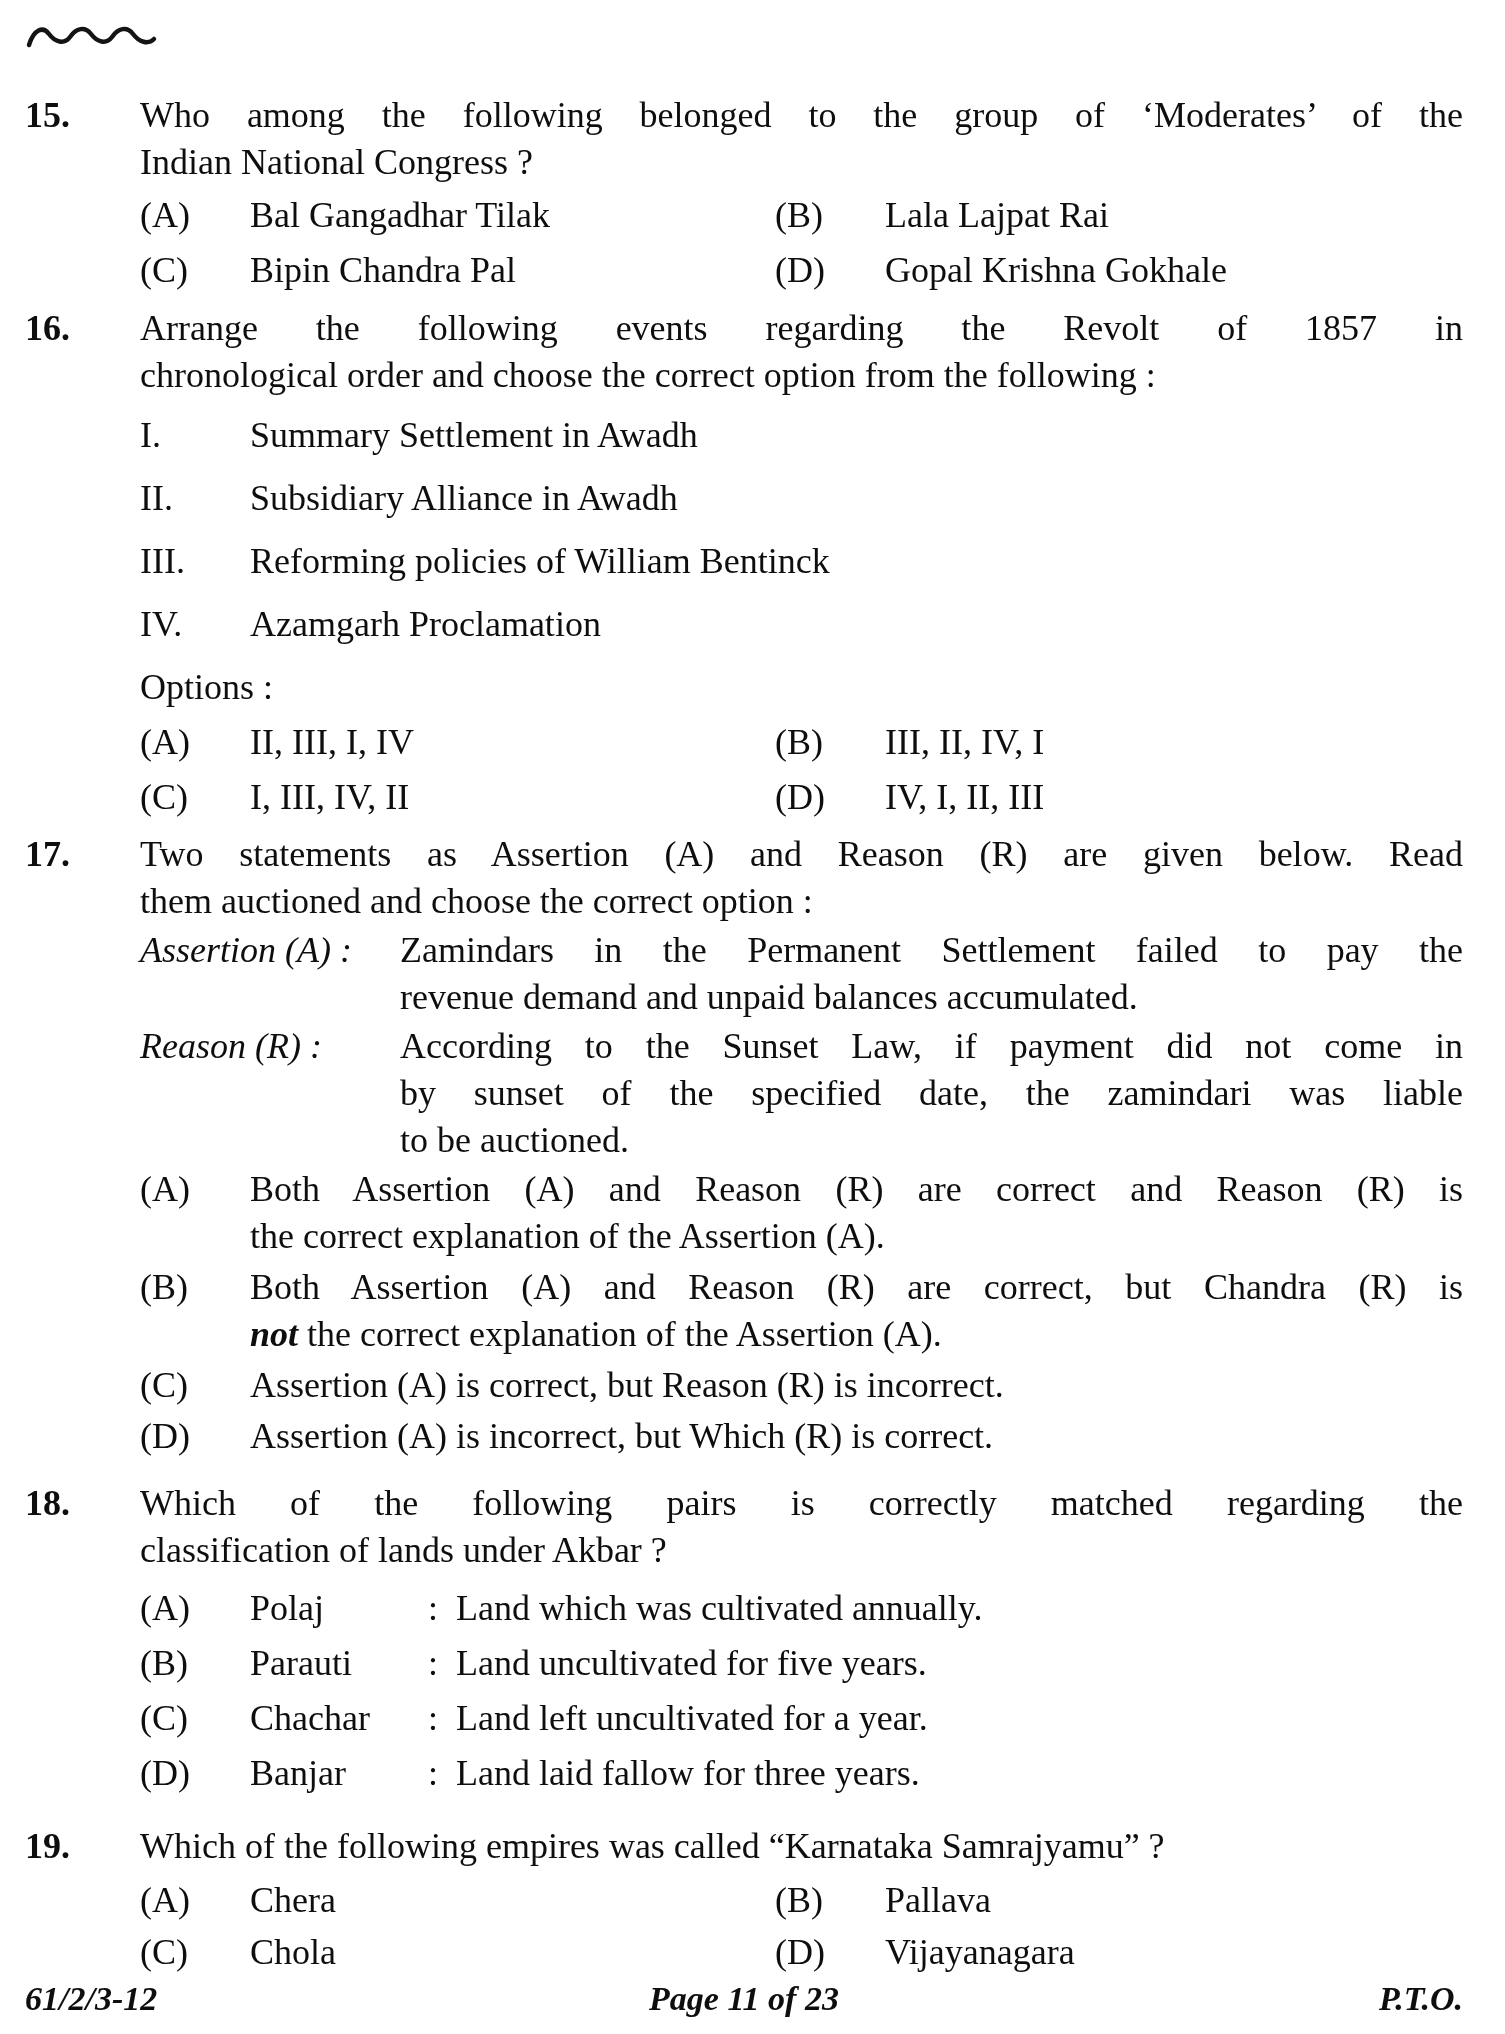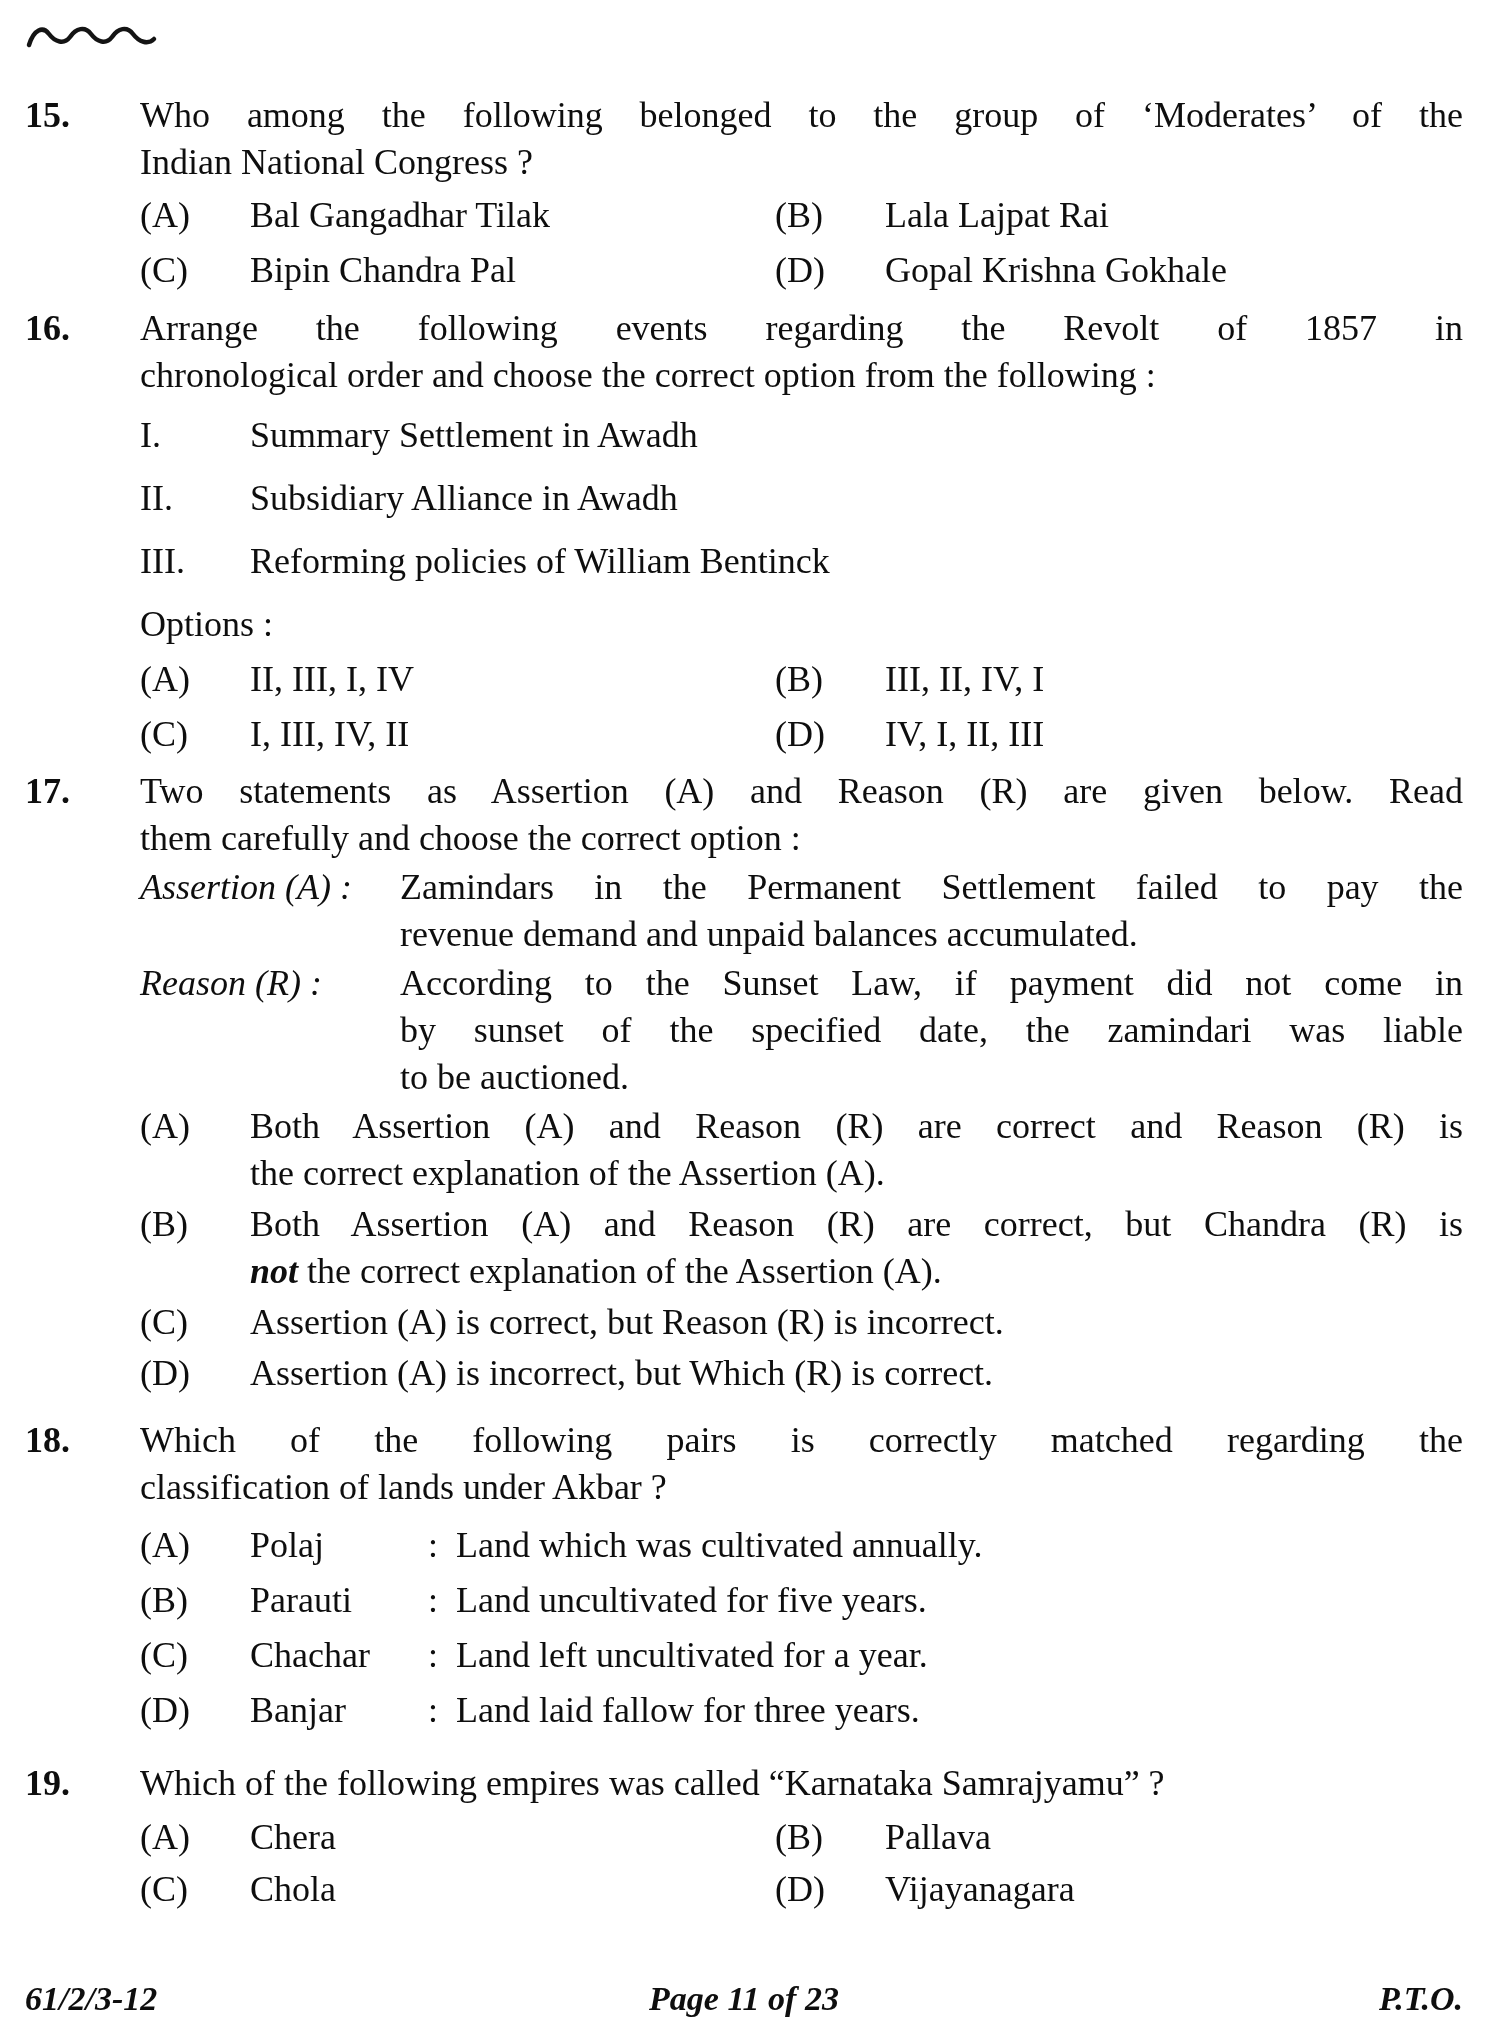--- a/index.html
+++ b/index.html
@@ -112,39 +112,43 @@
       <span>Summary Settlement in Awadh</span>
     </div>
     <div class="row">
       <span>II.</span>
       <span>Subsidiary Alliance in Awadh</span>
     </div>
     <div class="row">
       <span>III.</span>
       <span>Reforming policies of William Bentinck</span>
     </div>
+    <div class="row">
+      <span>IV.</span>
+      <span>Azamgarh Proclamation</span>
+    </div>
   </div>
   <div class="optheading">Options :</div>
   <div class="optgrid" style="margin-top:8px;">
     <span>(A)</span>
     <span>II, III, I, IV</span>
     <span>(B)</span>
     <span>III, II, IV, I</span>
     <span>(C)</span>
     <span>I, III, IV, II</span>
     <span>(D)</span>
     <span>IV, I, II, III</span>
   </div>
 </div>
 
 <div class="q mb-q17">
   <div class="qnum">17.</div>
   <div>
     <div class="ln j">Two statements as Assertion (A) and Reason (R) are given below. Read</div>
-    <div class="ln">them carefully and choose the correct option :</div>
+    <div class="ln">them auctioned and choose the correct option :</div>
   </div>
   <div class="stmts">
     <div class="stmt">
       <div class="slabel">Assertion (A) :</div>
       <div>
         <div class="ln j">Zamindars in the Permanent Settlement failed to pay the</div>
         <div class="ln">revenue demand and unpaid balances accumulated.</div>
       </div>
     </div>
     <div class="stmt">

